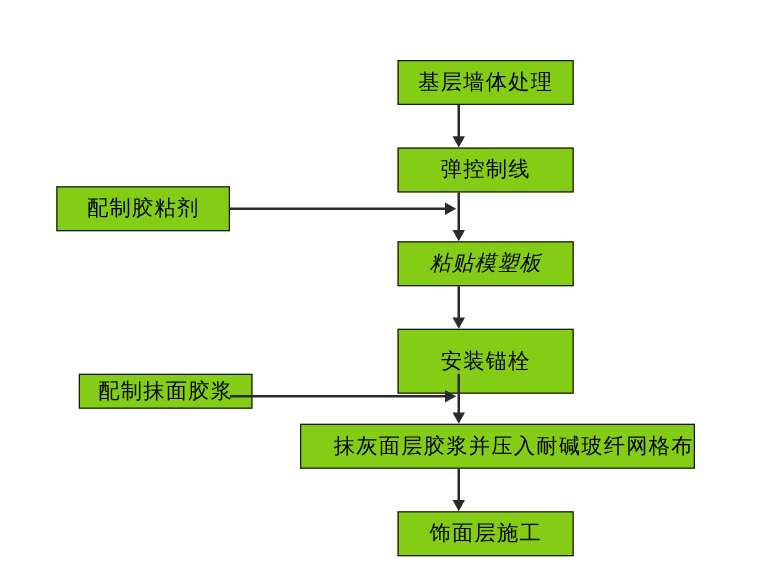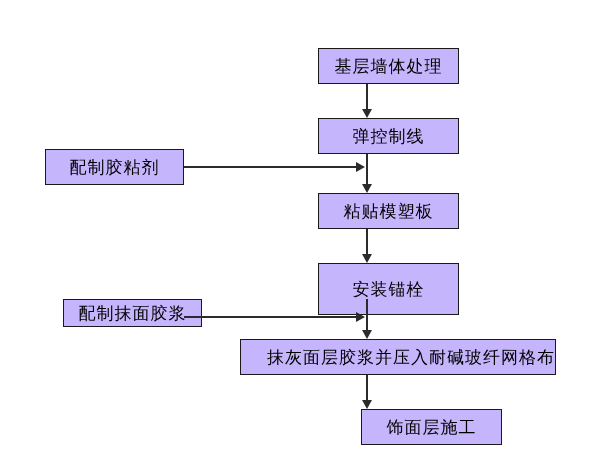--- a/index.html
+++ b/index.html
@@ -14,37 +14,37 @@
     position: relative;
     width: 613px;
     height: 451px;
     background: #ffffff;
     overflow: hidden;
   }
   .node {
     position: absolute;
     box-sizing: border-box;
     border: 1.6px solid #1a1a1a;
-    background: #c4b5fd;
+    background: #84cc16;
     display: flex;
     align-items: center;
     justify-content: center;
     color: #000000;
     font-size: 17px;
     letter-spacing: 1px;
     line-height: 1;
     white-space: nowrap;
   }
   
   .n-base      { left: 318px; top: 48px;  width: 141px; height: 36px; }
   .n-line      { left: 318px; top: 118px; width: 141px; height: 36px; }
-  .n-board     { left: 318px; top: 193px; width: 141px; height: 36px; }
+  .n-board     { left: 318px; top: 193px; width: 141px; height: 36px; font-style: italic; }
   .n-anchor    { left: 318px; top: 263px; width: 141px; height: 52px; }
   .n-mesh      { left: 240px; top: 339px; width: 316px; height: 36px; justify-content: flex-end; }
-  .n-finish    { left: 318px; top: 409px; width: 141px; height: 36px; margin-left: 43px; }
+  .n-finish    { left: 318px; top: 409px; width: 141px; height: 36px; }
   
   .n-adhesive  { left: 45px;  top: 149px; width: 139px; height: 36px; }
   .n-mortar    { left: 63px;  top: 299px; width: 139px; height: 28px; }
 
   
   .vline {
     position: absolute;
     width: 2px;
     background: #2b2b2b;
   }

